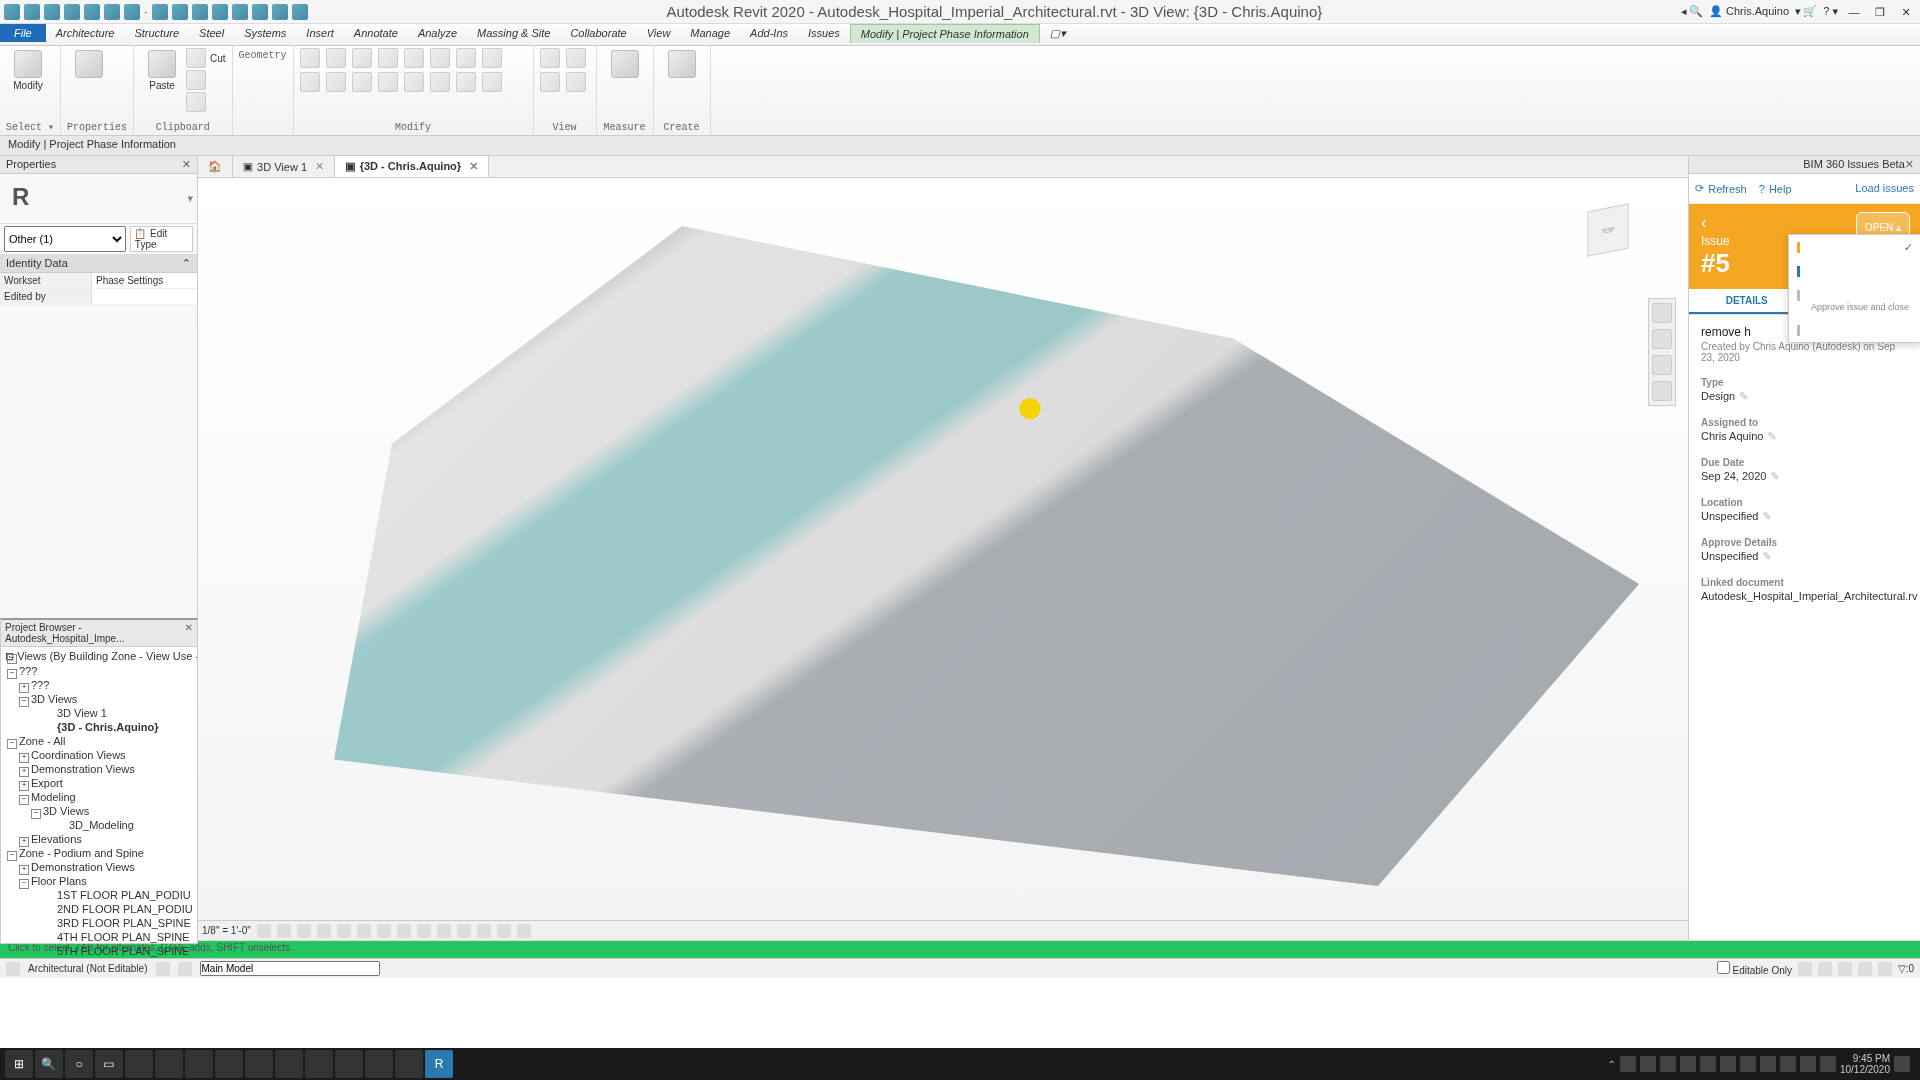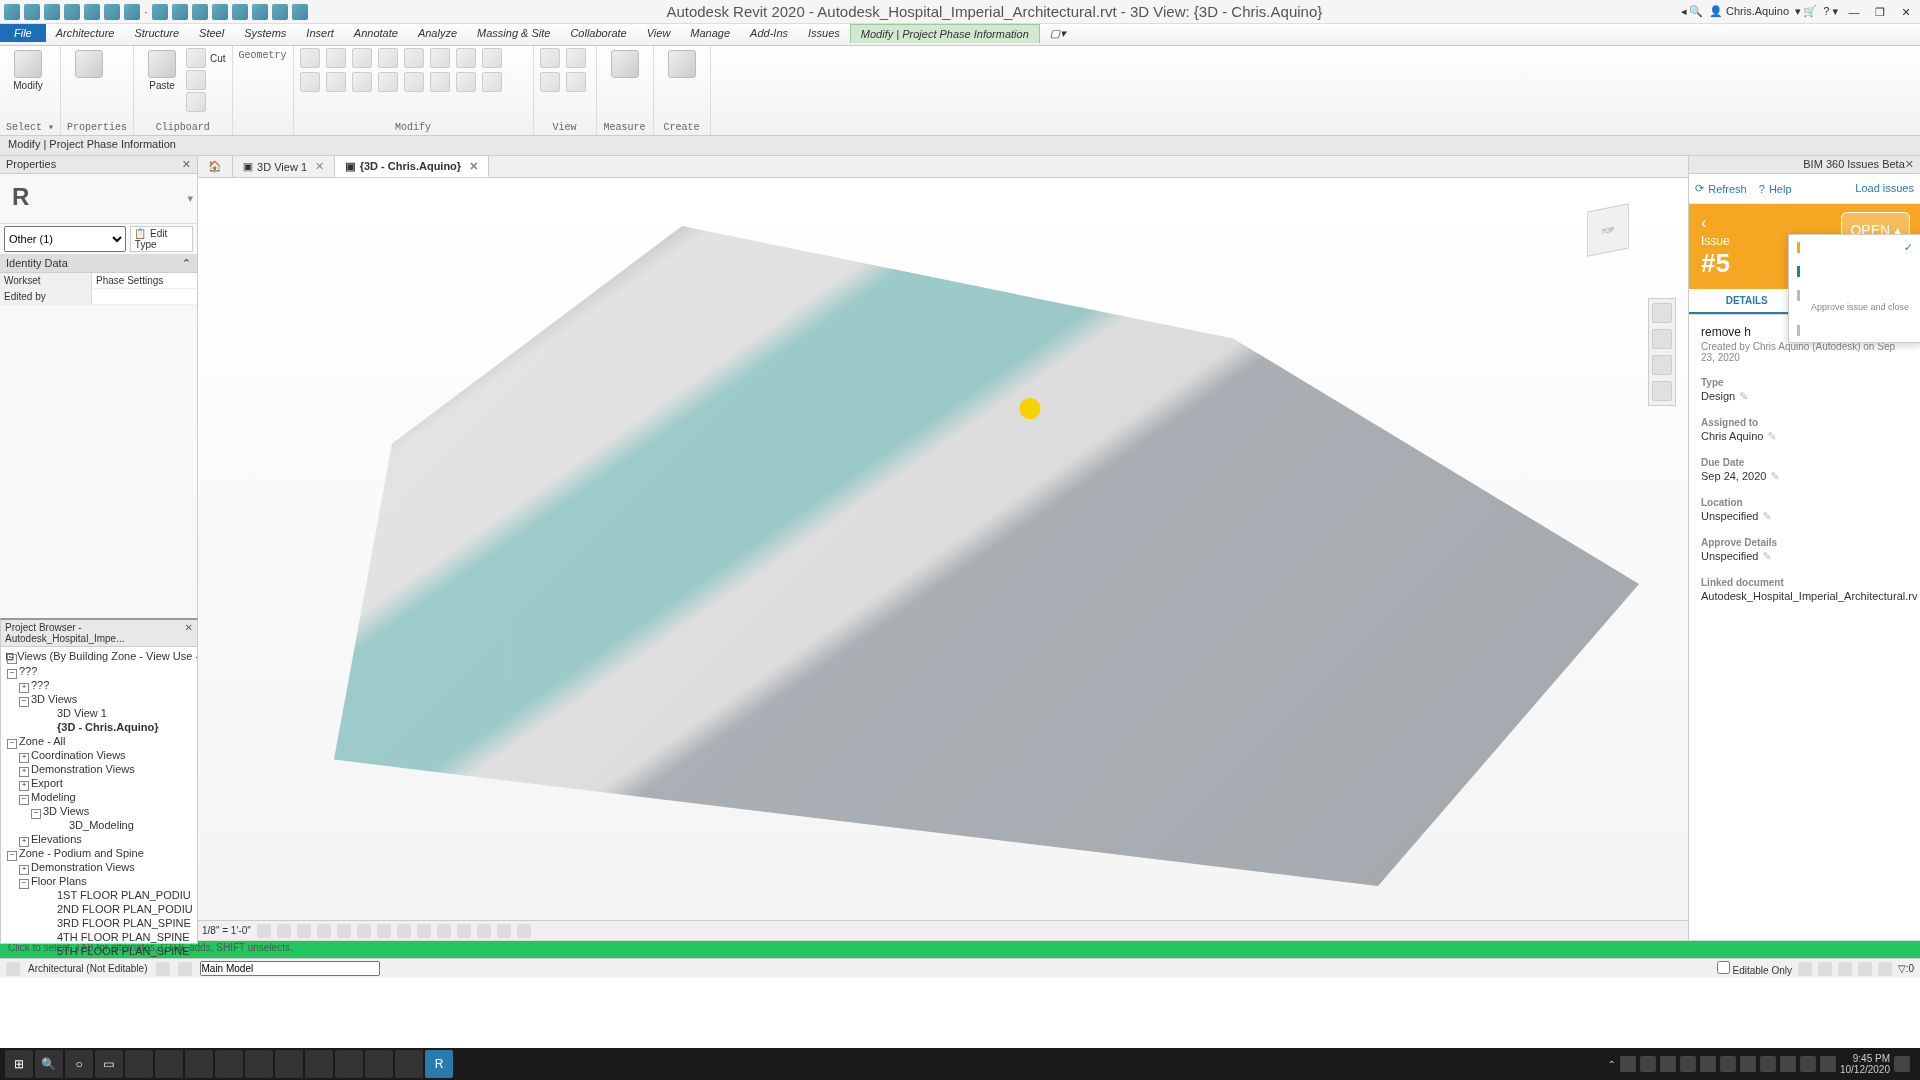--- a/index.html
+++ b/index.html
@@ -89,21 +89,21 @@
 
 
 .bim-panel { width: 232px; border-left: 1px solid #ccc; display: flex; flex-direction: column; background: #fff; }
 .bim-title { background: #e8e8e8; padding: 2px 6px; font-size: 11px; display: flex; justify-content: flex-end; border-bottom: 1px solid #ccc; }
 .bim-toolbar { display: flex; padding: 8px 6px; gap: 12px; border-bottom: 1px solid #eee; font-size: 11px; align-items: center; }
 .bim-toolbar .link { color: #2a7ab0; cursor: pointer; display: flex; gap: 4px; align-items: center; }
 .issue-header { background: #f5a623; color: #fff; padding: 10px 12px; position: relative; }
 .issue-header .back { color: #fff; font-size: 16px; cursor: pointer; }
 .issue-header .lbl { font-size: 12px; }
 .issue-header .num { font-size: 26px; font-weight: bold; }
-.open-btn { position: absolute; top: 8px; right: 10px; background: rgba(255,255,255,0.25); border: 1px solid #fff; color: #fff; padding: 9px 8px; font-size: 14px; border-radius: 6px; cursor: pointer; }
+.open-btn { position: absolute; top: 8px; right: 10px; background: rgba(255,255,255,0.25); border: 1px solid #fff; color: #fff; padding: 9px 8px; font-size: 10px; border-radius: 6px; cursor: pointer; }
 .status-dropdown { position: absolute; top: 30px; right: -2px; width: 134px; background: #fff; border: 1px solid #ccc; box-shadow: 0 2px 8px rgba(0,0,0,0.2); z-index: 10; }
 .status-opt { padding: 6px 10px 6px 22px; font-size: 11px; position: relative; cursor: pointer; }
 .status-opt .bar { position: absolute; left: 8px; top: 7px; width: 3px; height: 11px; }
 .status-opt .chk { position: absolute; right: 8px; top: 6px; color: #2a7ab0; }
 .status-opt .sub { font-size: 9px; color: #888; display: block; margin-top: 1px; }
 .issue-tabs { display: flex; border-bottom: 1px solid #ddd; }
 .issue-tab { flex: 1; text-align: center; padding: 6px; font-size: 10px; color: #888; cursor: pointer; }
 .issue-tab.active { color: #2a7ab0; border-bottom: 2px solid #2a7ab0; font-weight: bold; }
 .issue-body { padding: 10px 12px; font-size: 11px; color: #444; overflow-y: auto; flex: 1; }
 .issue-body h4 { font-size: 12px; font-weight: normal; color: #222; margin-bottom: 2px; }

